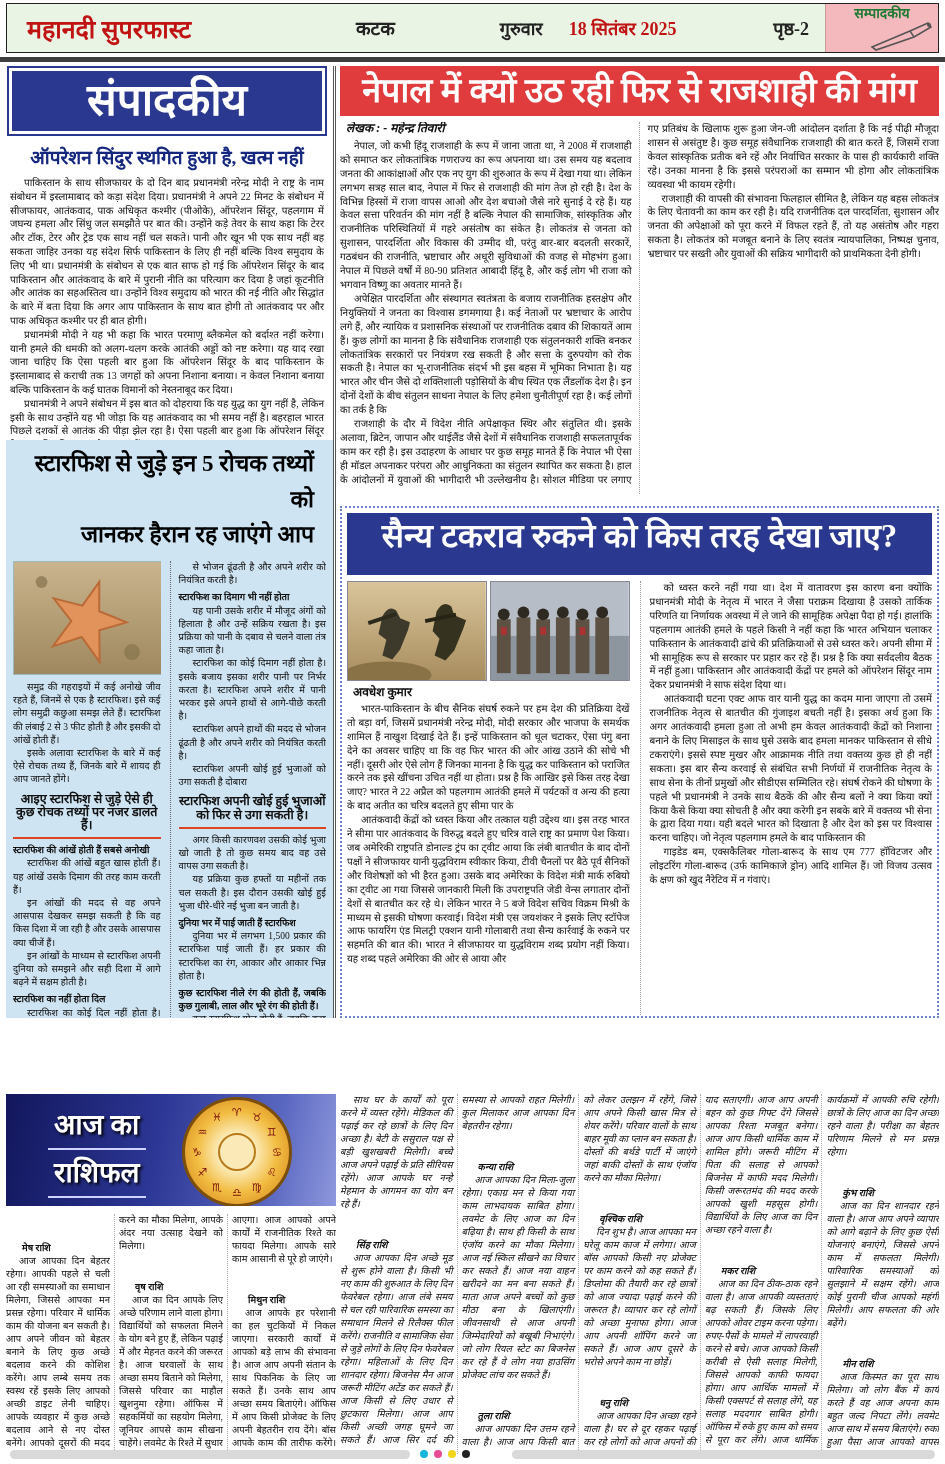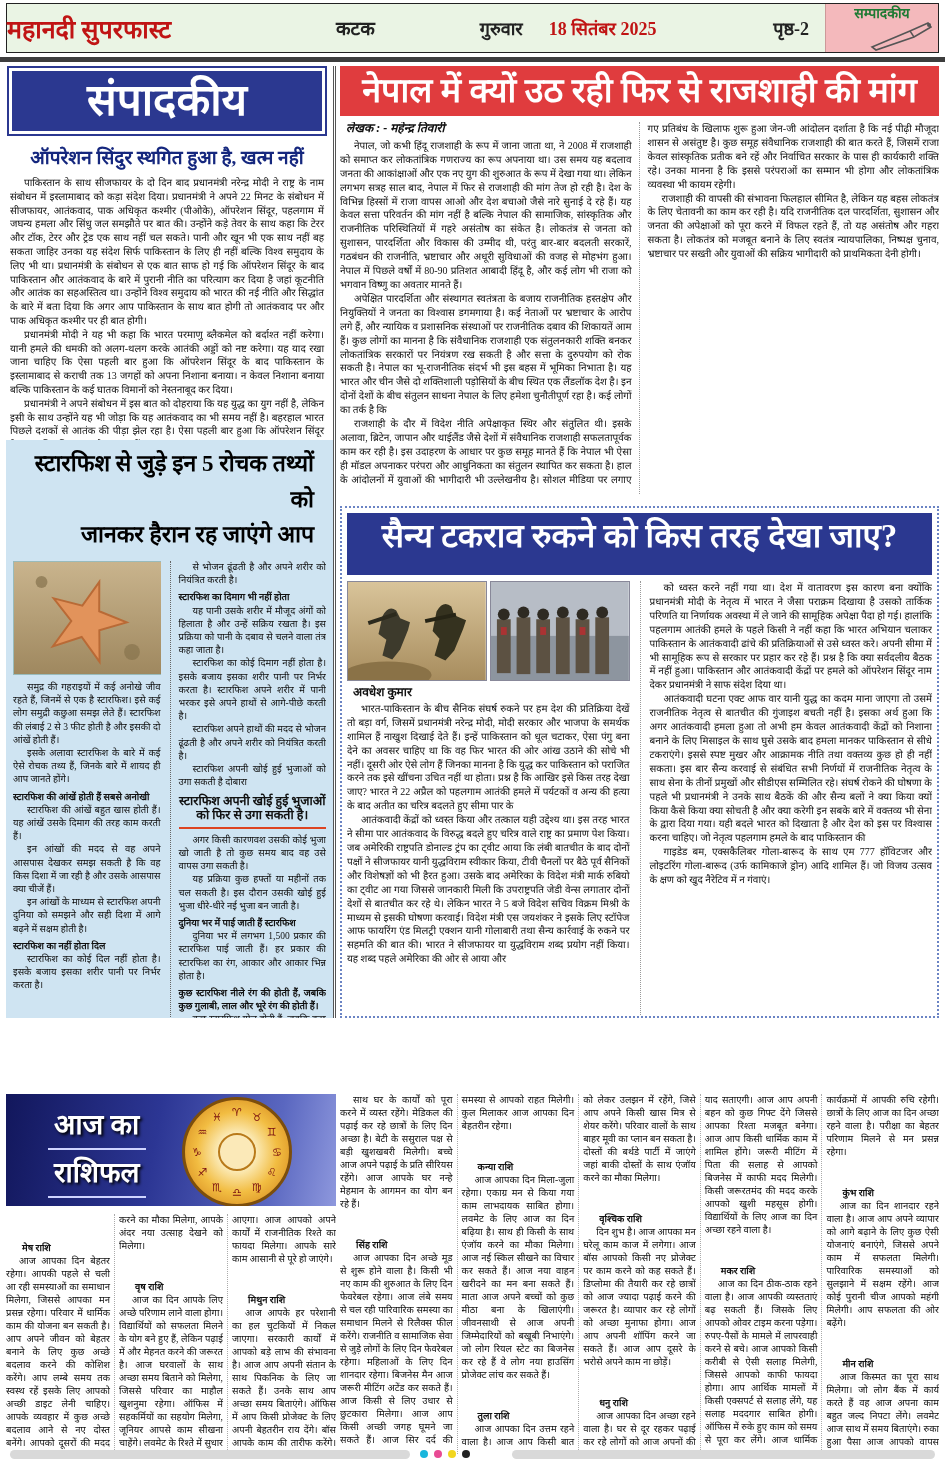--- a/index.html
+++ b/index.html
@@ -1,21 +1,21 @@
 <!DOCTYPE html>
 <html><head>
 <meta charset="utf-8">
 <style>
   html,body{margin:0;padding:0;background:#fff;}
   .page{position:relative;width:945px;height:1464px;background:#fff;overflow:hidden;
         font-family:"Liberation Serif", serif;color:#111;}
   
   .masthead{position:absolute;left:6px;top:3px;width:933px;height:50px;background:#eaf4e4;
             border:1px solid #222;display:flex;align-items:center;box-sizing:border-box;}
-  .mast-name{font-size:25px;font-weight:bold;color:#c01414;white-space:nowrap;}
+  .mast-name{font-size:25px;font-weight:bold;color:#c01414;padding-left:20px;white-space:nowrap;}
   .mast-city{font-size:19px;font-weight:bold;color:#222;margin-left:165px;}
   .mast-day{font-size:18px;font-weight:bold;color:#222;margin-left:105px;}
   .mast-date{font-size:18px;font-weight:bold;color:#c01414;margin-left:26px;text-align:right;}
   .mast-page{font-size:18px;font-weight:bold;color:#222;margin-left:auto;margin-right:16px;}
   .corner{width:112px;height:48px;background:#f4b9bc;border-left:1px solid #c99;position:relative;
           display:flex;flex-direction:column;align-items:center;overflow:hidden;}
   .corner-label{font-size:14px;font-weight:bold;color:#1e7a33;margin-top:2px;line-height:15px;}
   .corner svg{position:absolute;bottom:1px;right:4px;}
   .top-rule{position:absolute;left:0;top:57px;width:945px;height:5px;background:#3d3d3d;}
   
@@ -66,21 +66,21 @@
   .horo-img-text div{border-bottom:2px solid #cfd4ff;padding:0 6px;}
   .wheel{position:absolute;right:44px;top:3px;width:104px;height:104px;border-radius:50%;
          background:radial-gradient(circle,#fdf3cd 20%,#f2bd42 55%,#d98f22 85%);
          border:3px solid #7c4e0c;}
   .wheel-inner{position:absolute;left:50%;top:50%;width:34px;height:34px;border-radius:50%;
                background:#fbe9b8;border:2px solid #b97a1a;transform:translate(-50%,-50%);}
   .zg{position:absolute;font-size:11px;font-weight:bold;color:#7a1010;transform:translate(-50%,-50%);
       font-family:"DejaVu Sans", sans-serif;}
   .horo-right{position:absolute;left:340px;top:1094px;width:599px;height:360px;
               column-count:5;column-gap:9px;column-rule:1px dotted #aaa;column-fill:auto;
-              font-size:9.5px;line-height:13px;text-align:justify;overflow:hidden;}
+              font-size:9.5px;line-height:13px;text-align:justify;overflow:hidden;font-style:italic;}
   .horo-bottom{position:absolute;left:6px;top:1214px;width:330px;height:242px;
                column-count:3;column-gap:9px;column-rule:1px dotted #aaa;column-fill:auto;
                font-size:9.5px;line-height:13px;text-align:justify;overflow:hidden;}
   .rashi-name{font-weight:bold;text-indent:16px;margin-top:28px;}
   .rashi-name:empty{display:none;}
   .rashi-text{text-indent:13px;}
   
   .strip-bar{position:absolute;top:1450px;height:9px;background:#d9d9d9;border-radius:5px;}
   .bar-left{left:10px;width:400px;}
   .bar-right{left:512px;width:423px;}
@@ -138,20 +138,21 @@
             </defs>
           <rect width="150" height="112" fill="url(#sand)"></rect>
           <circle cx="28" cy="20" r="6" fill="#7a6742" opacity=".6"></circle>
           <circle cx="120" cy="90" r="8" fill="#7a6742" opacity=".5"></circle>
           <path d="M75 18 L84 46 L114 48 L90 64 L100 94 L75 76 L50 94 L60 64 L36 48 L66 46 Z" fill="#e2935b" stroke="#b96a36" stroke-width="2" transform="rotate(18 75 56)"></path>
         </svg>
         <div>
 
         <p class="para p">समुद्र की गहराइयों में कई अनोखे जीव रहते हैं, जिनमें से एक है स्टारफिश। इसे कई लोग समुद्री कछुआ समझ लेते हैं। स्टारफिश की लंबाई 2 से 3 फीट होती है और इसकी दो आंखें होती हैं।</p>
             <p class="para p">इसके अलावा स्टारफिश के बारे में कई ऐसे रोचक तथ्य हैं, जिनके बारे में शायद ही आप जानते होंगे।</p>
+            <p class="para fact-sub">आइए स्टारफिश से जुड़े ऐसे ही कुछ रोचक तथ्यों पर नजर डालते हैं।</p>
             <p class="para fact-lead">स्टारफिश की आंखें होती हैं सबसे अनोखी</p>
             <p class="para p">स्टारफिश की आंखें बहुत खास होती हैं। यह आंखें उसके दिमाग की तरह काम करती हैं।</p>
             <p class="para p">इन आंखों की मदद से वह अपने आसपास देखकर समझ सकती है कि वह किस दिशा में जा रही है और उसके आसपास क्या चीजें हैं।</p>
             <p class="para p">इन आंखों के माध्यम से स्टारफिश अपनी दुनिया को समझने और सही दिशा में आगे बढ़ने में सक्षम होती है।</p>
             <p class="para fact-lead">स्टारफिश का नहीं होता दिल</p>
             <p class="para p">स्टारफिश का कोई दिल नहीं होता है। इसके बजाय इसका शरीर पानी पर निर्भर करता है।</p>
           </div>
       </div>
       <div class="star-col star-col2">
         <div>

